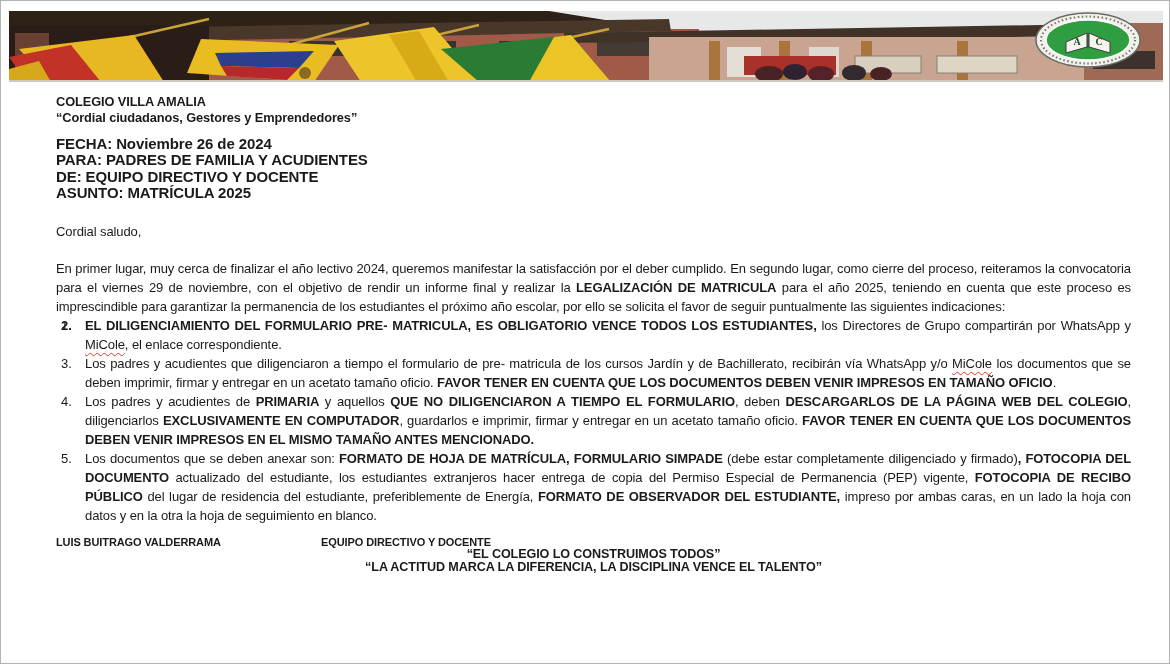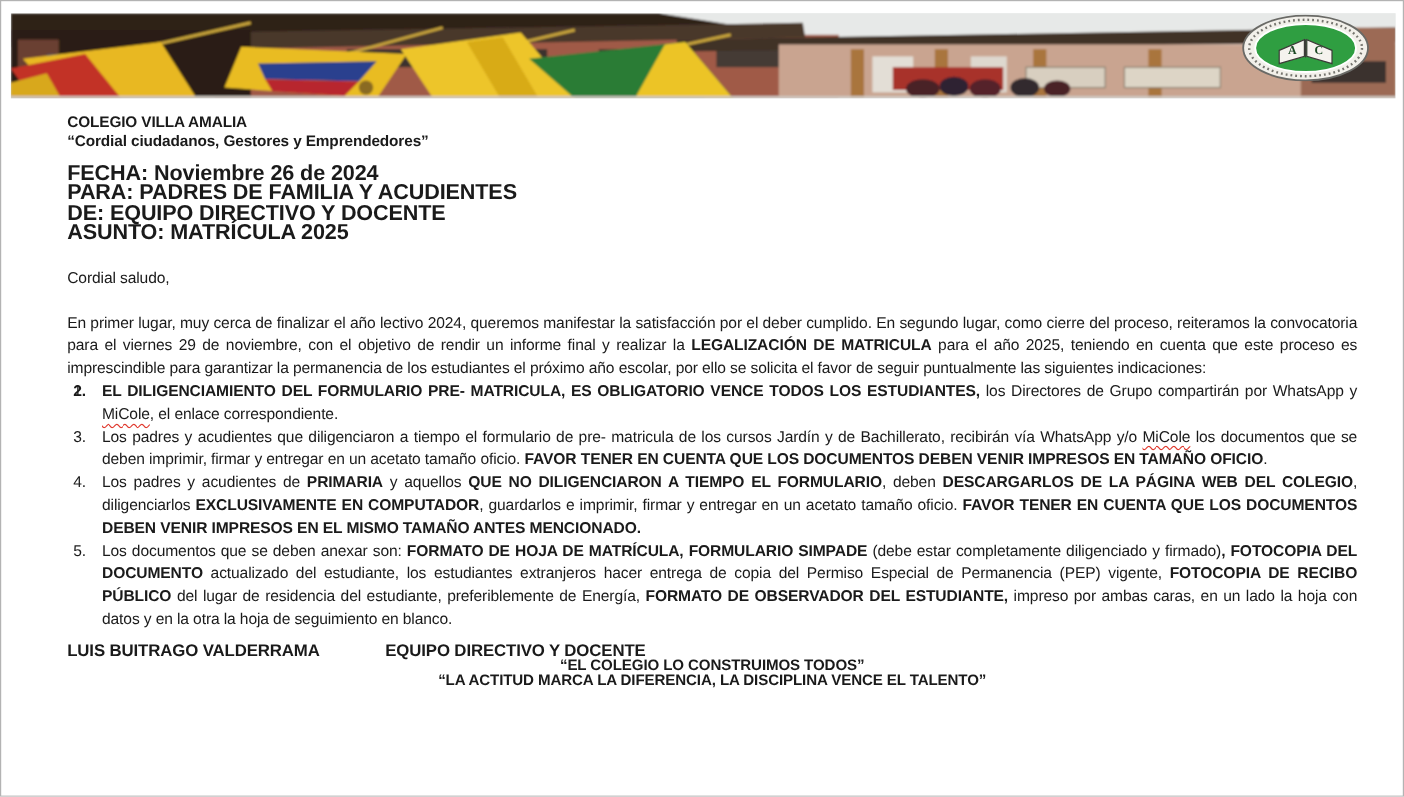--- a/index.html
+++ b/index.html
@@ -28,33 +28,33 @@
     padding:0 40px 0 55px;box-sizing:border-box;
     font-size:13px;line-height:19px;letter-spacing:-0.1px;
   }
   .b{font-weight:bold;}
   .sp{text-decoration:underline wavy #e03a2f;text-decoration-thickness:1px;text-underline-offset:2.5px;}
   .title-block{
     margin-top:12px;text-align:left;font-weight:bold;
     font-size:12.8px;line-height:16px;
   }
   .meta-block{
-    margin-top:10px;font-weight:bold;font-size:18px;line-height:16.3px;
+    margin-top:10px;font-weight:bold;font-size:15px;line-height:16.3px;
   }
   .greeting{margin:21px 0 0 0;font-weight:normal;}
   .intro{margin:18px 0 0 0;text-align:justify;}
   ol.indications{margin:0;padding:0;list-style:none;}
   ol.indications li{
     position:relative;padding-left:29px;text-align:justify;
   }
   ol.indications .num{position:absolute;left:5px;top:0;}
   .salutation{margin:24px 0 0 0;}
   .sig-row{
     display:flex;margin-top:11px;
-    font-weight:bold;font-size:14px;line-height:13.5px;
+    font-weight:bold;font-size:11px;line-height:13.5px;
   }
   .sig-left{width:265px;}
   .footer-mottos{
     text-align:center;font-weight:bold;font-size:12.6px;line-height:13.5px;
     margin-top:-2px;
   }
 </style>
 </head>
 <body>
 

